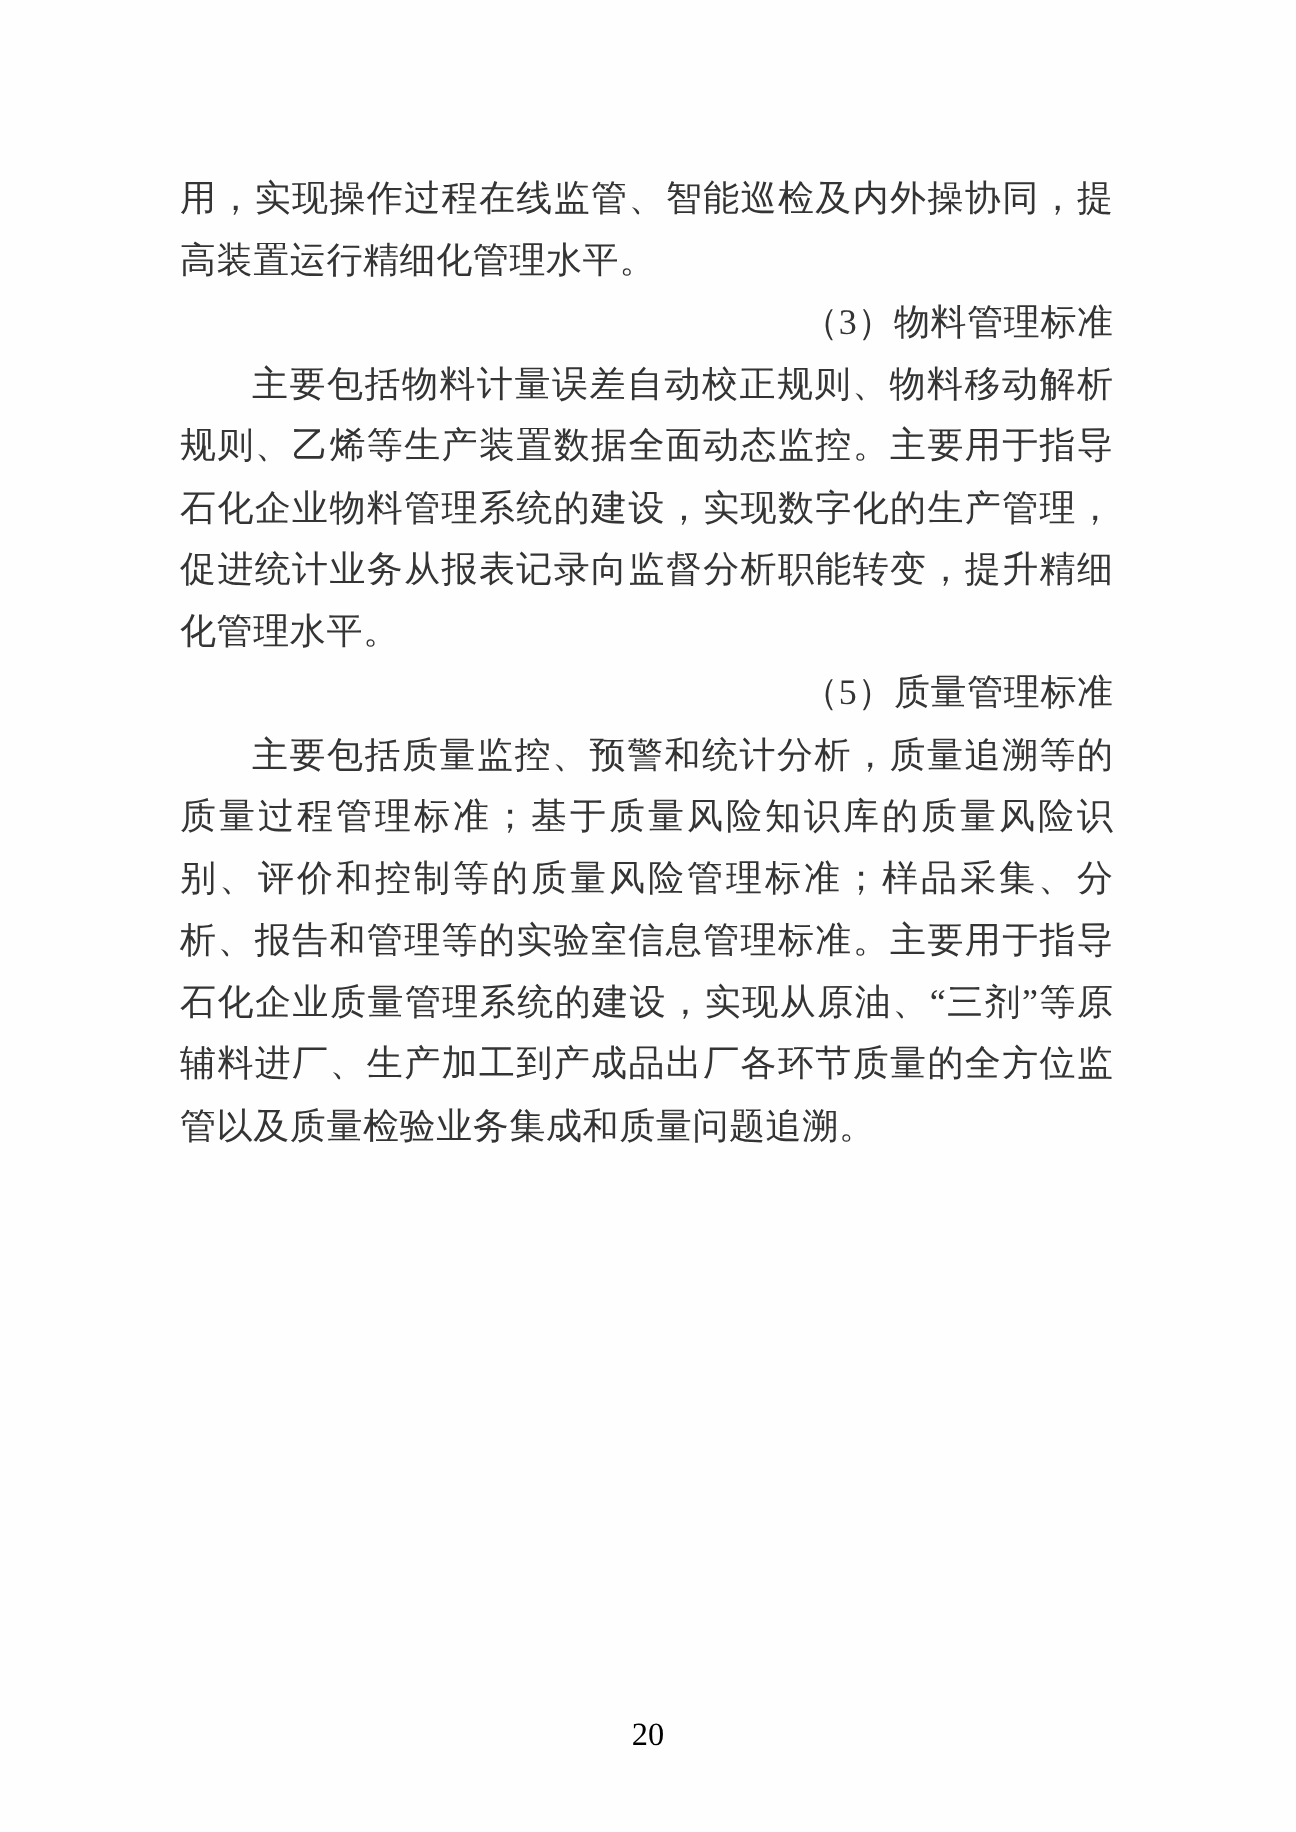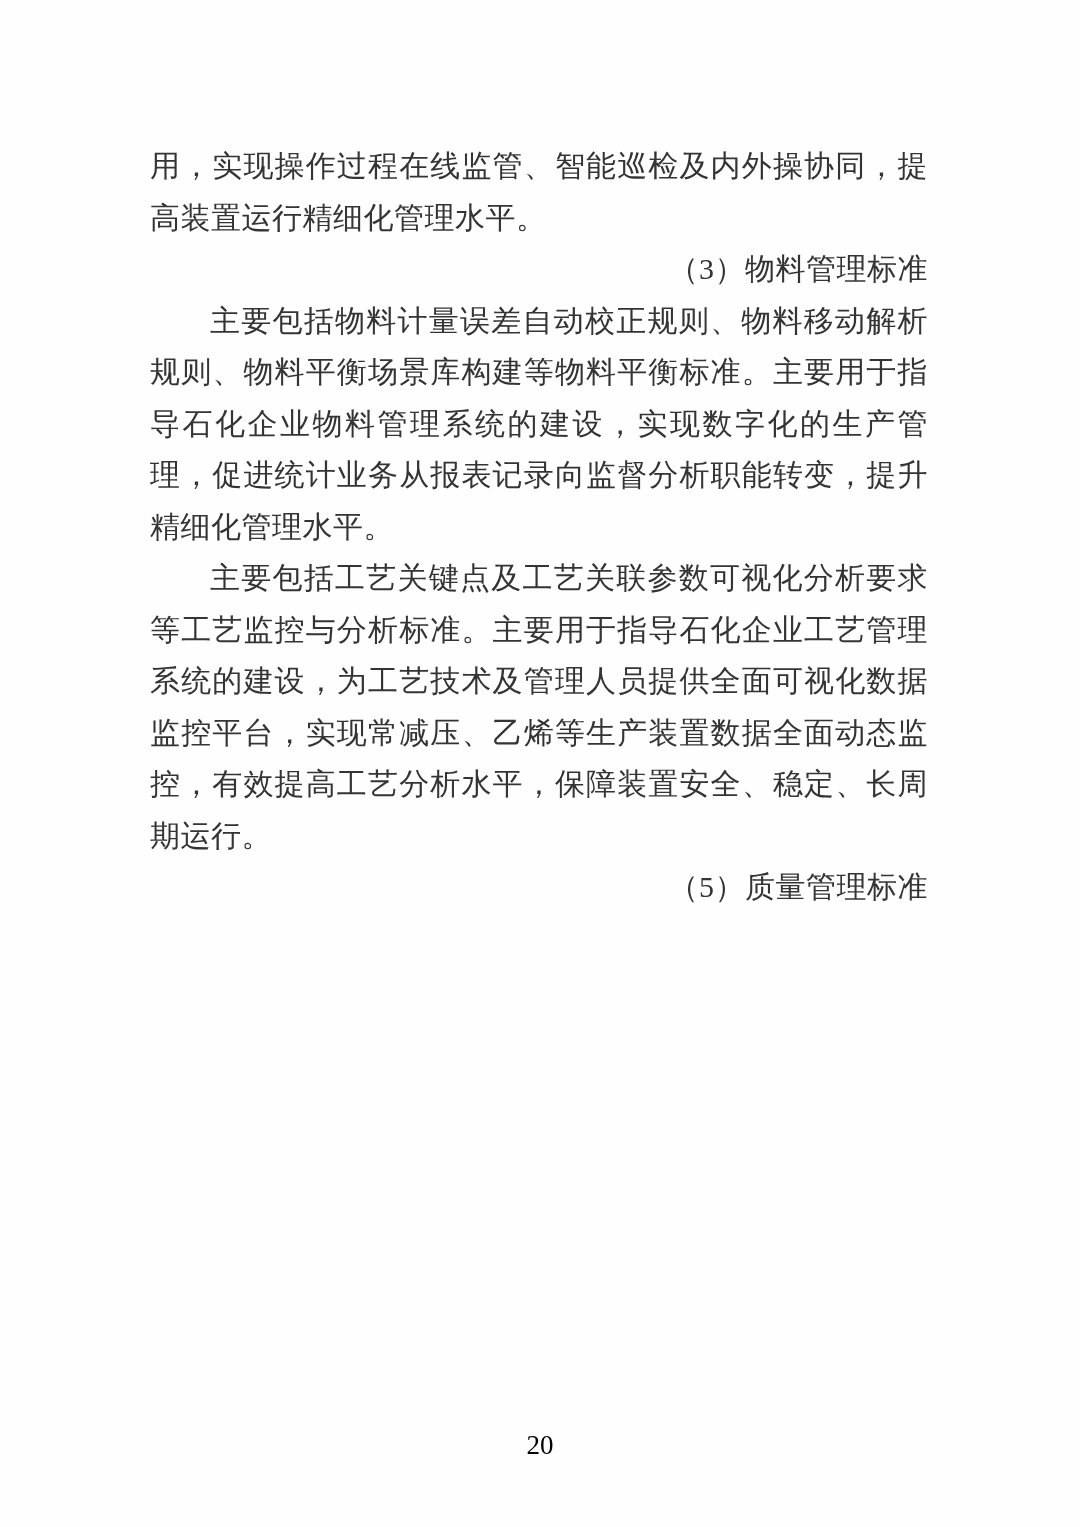--- a/index.html
+++ b/index.html
@@ -58,24 +58,24 @@
 </head>
 <body>
 
 <div class="page">
 
   <div class="content">
     <p class="para no-indent">用，实现操作过程在线监管、智能巡检及内外操协同，提高装置运行精细化管理水平。</p>
 
     <p class="heading">（3）物料管理标准</p>
 
-    <p class="para">主要包括物料计量误差自动校正规则、物料移动解析规则、物料平衡场景库构建等物料平衡标准。主要用于指导石化企业物料管理系统的建设，实现数字化的生产管理，促进统计业务从报表记录向监督分析职能转变，提升精细化管理水平。</p>
+    <p class="para">主要包括物料计量误差自动校正规则、物料移动解析规则、乙烯等生产装置数据全面动态监控。主要用于指导石化企业物料管理系统的建设，实现数字化的生产管理，促进统计业务从报表记录向监督分析职能转变，提升精细化管理水平。</p>
 
 
-    <p class="para">主要包括工艺关键点及工艺关联参数可视化分析要求等工艺监控与分析标准。主要用于指导石化企业工艺管理系统的建设，为工艺技术及管理人员提供全面可视化数据监控平台，实现常减压、乙烯等生产装置数据全面动态监控，有效提高工艺分析水平，保障装置安全、稳定、长周期运行。</p>
 
     <p class="heading">（5）质量管理标准</p>
 
+    <p class="para">主要包括质量监控、预警和统计分析，质量追溯等的质量过程管理标准；基于质量风险知识库的质量风险识别、评价和控制等的质量风险管理标准；样品采集、分析、报告和管理等的实验室信息管理标准。主要用于指导石化企业质量管理系统的建设，实现从原油、“三剂”等原辅料进厂、生产加工到产成品出厂各环节质量的全方位监管以及质量检验业务集成和质量问题追溯。</p>
   </div>
 
   <div class="footer">20</div>
 
 </div>
 
 </body></html>

